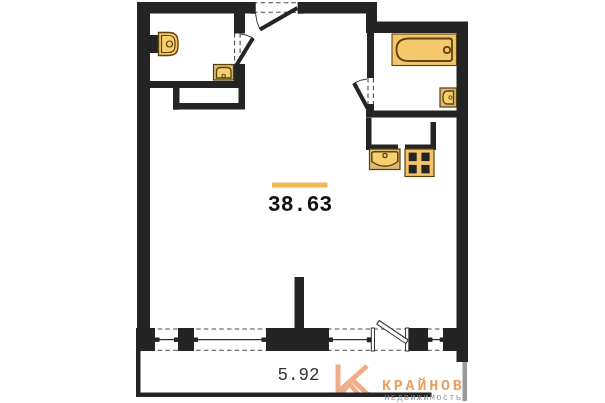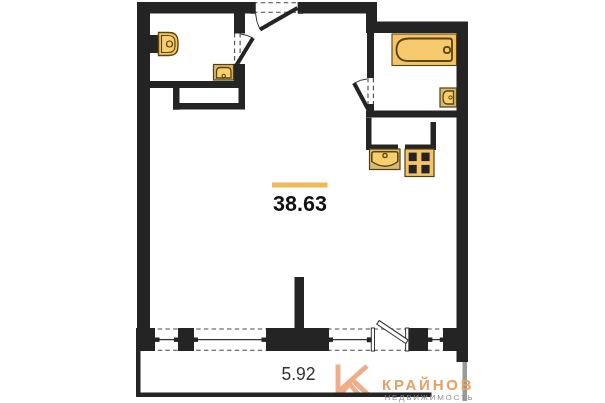--- a/index.html
+++ b/index.html
@@ -1,17 +1,17 @@
 <!DOCTYPE html>
 <html><head>
 <meta charset="utf-8">
 <style>
   html,body{margin:0;padding:0;background:#ffffff;}
   .page{position:relative;width:605px;height:403px;background:#fff;overflow:hidden;
-        font-family:Liberation Sans, sans-serif;}
+        font-family:Liberation Mono, monospace;}
 </style>
 </head>
 <body>
 <div class="page">
 <svg width="605" height="403" viewBox="0 0 605 403" xmlns="http://www.w3.org/2000/svg">
 <defs></defs>
 
 <rect x="0" y="0" width="605" height="403" fill="#ffffff"></rect>
 
 <g stroke="#4a4a4a" stroke-width="1.1" stroke-dasharray="4.5,3.2" fill="none">

